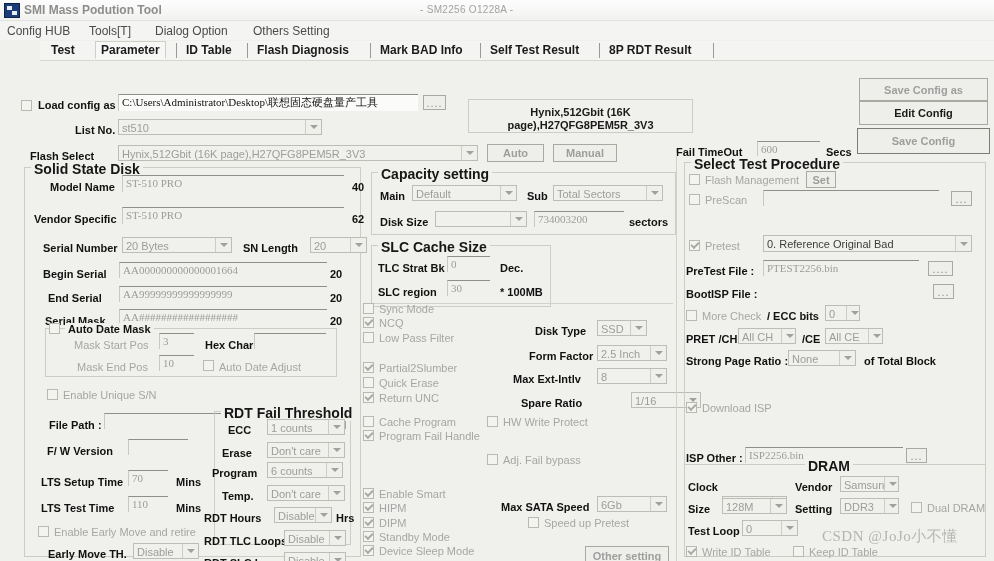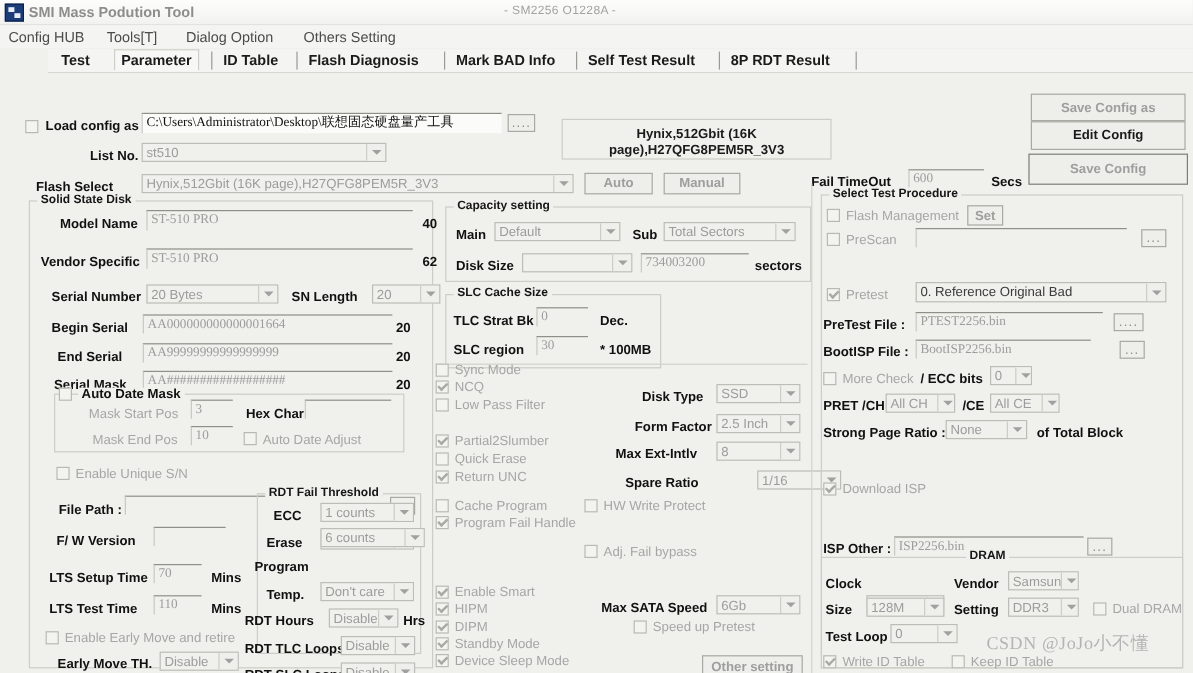--- a/index.html
+++ b/index.html
@@ -59,21 +59,21 @@
      border-left:4px solid transparent;border-right:4px solid transparent;border-top:4px solid #a0a0a0;}
 
   .btn{position:absolute;box-sizing:border-box;background:#eeeeea;border:1px solid #a9a9a3;
      font-size:11px;color:#9e9e9e;text-align:center;font-weight:bold;cursor:default;
      display:flex;align-items:center;justify-content:center;}
   .btn.en{color:#1a1a1a;}
   .btn.dots{font-weight:normal;letter-spacing:1px;color:#8d8d8d;}
 
   .grp{position:absolute;box-sizing:border-box;border:1px solid #cdcdc7;}
   .grp>.cap{position:absolute;top:-7px;left:6px;background:#f0f0ec;padding:0 3px;
-     font-size:10px;font-weight:bold;color:#161616;white-space:nowrap;}
+     font-size:14px;font-weight:bold;color:#161616;white-space:nowrap;}
 
   .vline{position:absolute;width:1px;background:#d2d2cc;}
   .hline{position:absolute;height:1px;background:#d2d2cc;}
 
   .readbox{position:absolute;box-sizing:border-box;border:1px solid #cdcdc7;background:#f0f0ec;
      font-size:11px;font-weight:bold;color:#1a1a1a;text-align:center;line-height:13px;padding-top:6px;}
 
   .wm{position:absolute;font-size:15px;color:#b4b4b4;letter-spacing:.5px;
       font-family:"Liberation Serif","DejaVu Serif",serif;}
 </style>
@@ -226,21 +226,21 @@
     <div class="dd" style="left:267px;top:358px;width:78px;height:16px">
       <span>1 counts</span>
       <span class="arw"></span>
     </div>
     <div class="lbl" style="left:222px;top:386px">Erase</div>
     <div class="dd" style="left:267px;top:381px;width:78px;height:16px">
       <span>Don't care</span>
       <span class="arw"></span>
     </div>
     <div class="lbl" style="left:212px;top:406px">Program</div>
-    <div class="dd" style="left:267px;top:379px;width:87px;height:16px">
+    <div class="dd" style="left:267px;top:401px;width:76px;height:16px">
       <span>6 counts</span>
       <span class="arw"></span>
     </div>
     <div class="lbl" style="left:222px;top:429px">Temp.</div>
     <div class="dd" style="left:267px;top:424px;width:78px;height:16px">
       <span>Don't care</span>
       <span class="arw"></span>
     </div>
 
     <div class="lbl" style="left:204px;top:451px">RDT Hours</div>
@@ -319,21 +319,21 @@
     <div class="cb chk" style="left:363px;top:441px"></div>
     <div class="lbl dim" style="left:379px;top:441px">HIPM</div>
     <div class="cb chk" style="left:363px;top:456px"></div>
     <div class="lbl dim" style="left:379px;top:456px">DIPM</div>
     <div class="cb chk" style="left:363px;top:470px"></div>
     <div class="lbl dim" style="left:379px;top:470px">Standby Mode</div>
     <div class="cb chk" style="left:363px;top:484px"></div>
     <div class="lbl dim" style="left:379px;top:484px">Device Sleep Mode</div>
 
     <div class="lbl" style="left:535px;top:264px">Disk Type</div>
-    <div class="dd" style="left:597px;top:259px;width:70px;height:16px">
+    <div class="dd" style="left:597px;top:259px;width:50px;height:16px">
       <span>SSD</span>
       <span class="arw"></span>
     </div>
     <div class="lbl" style="left:529px;top:289px">Form Factor</div>
     <div class="dd" style="left:597px;top:284px;width:70px;height:16px">
       <span>2.5 Inch</span>
       <span class="arw"></span>
     </div>
     <div class="lbl" style="left:513px;top:312px">Max Ext-Intlv</div>
     <div class="dd" style="left:597px;top:307px;width:70px;height:16px">
@@ -382,21 +382,20 @@
     <div class="dd" style="left:763px;top:174px;width:209px;height:17px">
       <span style="color:#3b3b3b">0. Reference Original Bad</span>
       <span class="arw"></span>
     </div>
 
     <div class="lbl" style="left:686px;top:204px">PreTest File :</div>
     <div class="tf flat" style="left:763px;top:199px;width:156px;height:16px">PTEST2256.bin</div>
     <div class="btn dots" style="left:928px;top:200px;width:25px;height:15px">....</div>
 
     <div class="lbl" style="left:686px;top:227px">BootISP File :</div>
-    <div class="tf flat" style="left:763px;top:222px;width:146px;height:16px">BootISP2256.bin</div>
     <div class="btn dots" style="left:933px;top:223px;width:21px;height:15px">...</div>
 
     <div class="cb" style="left:686px;top:249px"></div>
     <div class="lbl dim" style="left:702px;top:249px">More Check</div>
     <div class="lbl" style="left:767px;top:249px">/ ECC bits</div>
     <div class="dd" style="left:825px;top:244px;width:35px;height:16px">
       <span>0</span>
       <span class="arw" style="width:12px"></span>
     </div>
 

